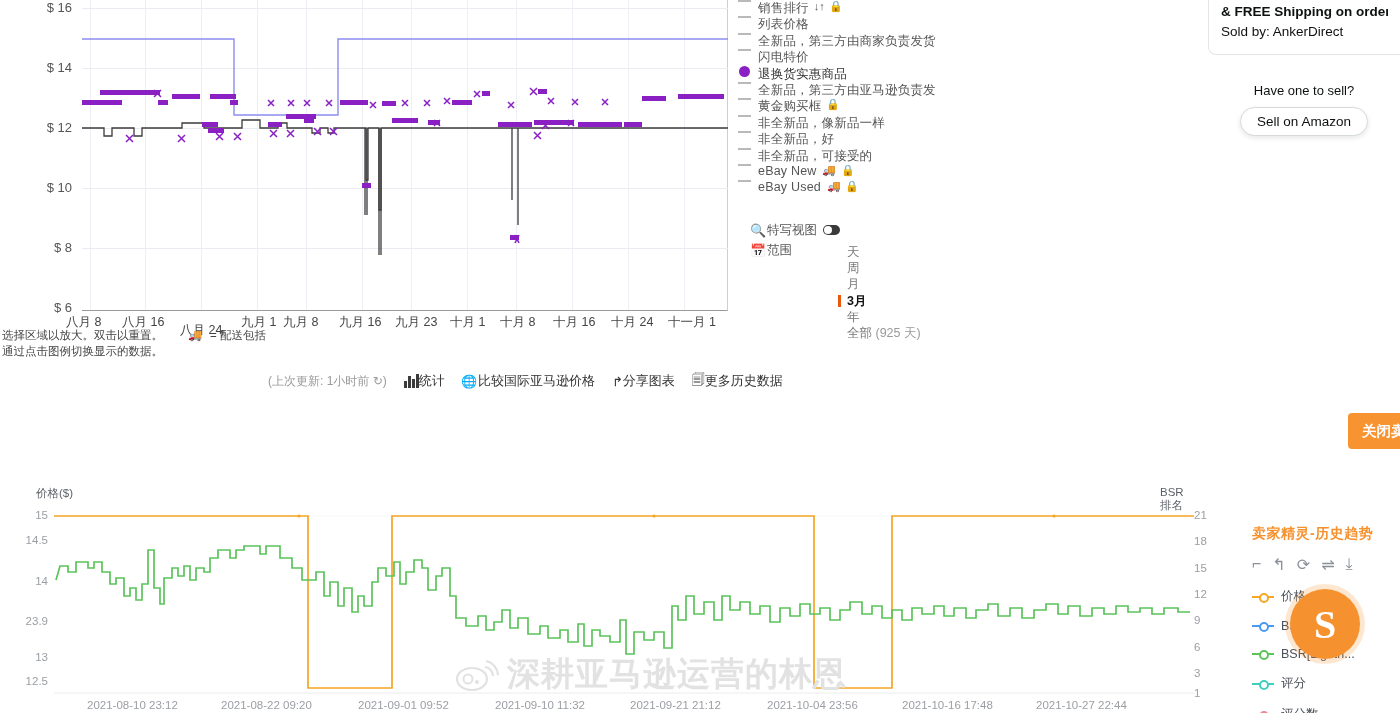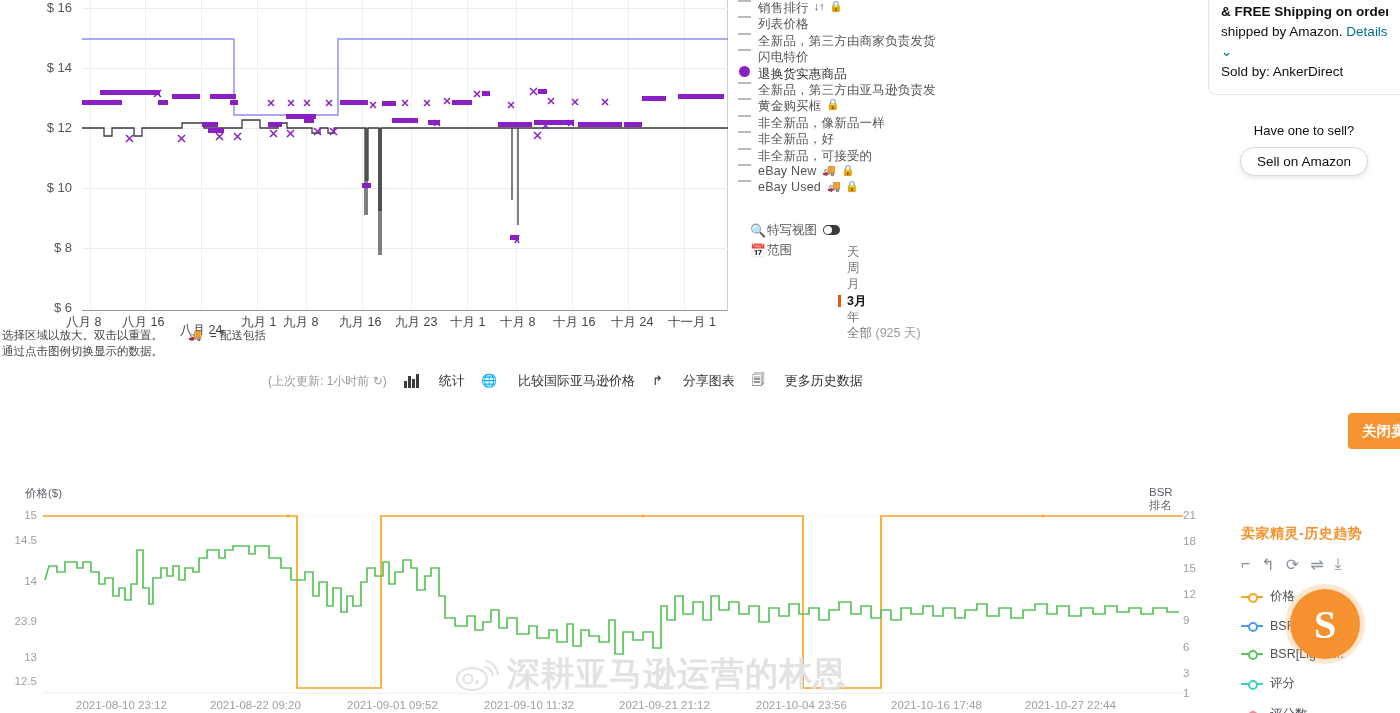--- a/index.html
+++ b/index.html
@@ -33,38 +33,38 @@
   .rg-ico{width:17px;display:inline-block;color:#555;font-size:13px;}
   .toggle{display:inline-block;width:17px;height:10px;border-radius:5px;background:#3a3a3a;position:relative;margin-left:6px;vertical-align:middle;}
   .toggle:after{content:"";position:absolute;left:1px;top:1px;width:8px;height:8px;border-radius:50%;background:#fff;}
   #rg-opts{position:absolute;left:88px;top:22px;}
   .rg-opt{font-size:12.5px;color:#777;line-height:16.2px;padding-left:9px;position:relative;white-space:nowrap;}
   .rg-opt.sel{color:#111;font-weight:bold;}
   .rg-opt.sel:before{content:"";position:absolute;left:0;top:2px;width:3px;height:12px;background:#e8590c;}
   .rg-opt .dim{color:#9a9a9a;font-weight:normal;}
   
   #keepa-toolbar{position:absolute;left:268px;top:370px;display:flex;align-items:center;gap:17px;font-size:13px;color:#333;white-space:nowrap;}
-  .tb-item{display:flex;align-items:center;gap:20px;cursor:pointer;font-family:Liberation Serif, serif;}
+  .tb-item{display:flex;align-items:center;gap:0;cursor:pointer;}
   .tb-upd{color:#9a9a9a;font-size:12px;}
   .bars{display:inline-block;width:15px;height:14px;position:relative;}
   .bars i{position:absolute;bottom:0;width:3px;background:#3b3b3b;}
   
   #amz{position:absolute;right:0;top:0;width:192px;}
   #amz-card{border:1px solid #e3e6e6;border-top:none;border-right:none;border-radius:0 0 0 8px;
     padding:2px 12px 12px 12px;font-size:13.5px;color:#0f1111;line-height:20px;}
   .amz-link{color:#007185;cursor:pointer;}
   #amz-sell{margin-top:28px;text-align:center;}
   #amz-sell .q{font-size:13px;color:#0f1111;}
   #sell-btn{margin-top:9px;display:inline-block;padding:6px 16px;border:1px solid #d5d9d9;border-radius:18px;
     background:#fff;font-size:13.5px;color:#0f1111;box-shadow:0 2px 5px rgba(15,17,17,.10);cursor:pointer;}
   
   #close-btn{position:absolute;left:1348px;top:413px;height:36px;padding:0 14px;display:flex;align-items:center;
     background:#f79331;color:#fff;font-size:14.5px;font-weight:bold;border-radius:4px 0 0 4px;white-space:nowrap;cursor:pointer;}
   
-  #ss-panel{position:absolute;left:3px;top:470px;width:1168px;height:243px;}
+  #ss-panel{position:absolute;left:14px;top:470px;width:1168px;height:243px;}
   .ss-ylab-l{position:absolute;left:0;width:34px;text-align:right;font-size:11.5px;color:#9b9ea3;transform:translateY(-7px);}
   .ss-ylab-r{position:absolute;left:1180px;width:24px;text-align:left;font-size:11.5px;color:#9b9ea3;transform:translateY(-7px);}
   .ss-axis-title{position:absolute;font-size:11.5px;color:#5b5f66;}
   .ss-xlab{position:absolute;font-size:11.5px;color:#9b9ea3;white-space:nowrap;}
   #ss-right{position:absolute;left:1238px;top:55px;width:160px;}
   #ss-title{font-size:14px;font-weight:bold;color:#f5922f;letter-spacing:.5px;}
   #ss-icons{display:flex;gap:11px;margin-top:12px;color:#8a9099;}
   .ss-lg{display:flex;align-items:center;gap:7px;margin-top:14px;font-size:12.5px;color:#4a4f57;white-space:nowrap;}
   .ss-lg .mark{display:inline-block;position:relative;width:22px;height:10px;flex:0 0 auto;}
   .ss-lg .mark .ln{position:absolute;top:4px;left:0;width:22px;height:2px;}
@@ -318,25 +318,20 @@
       <span>更多历史数据</span>
     </span>
   </div>
 </div>
 
 <div id="amz">
   <div id="amz-card">
     <div style="font-weight:bold;overflow:hidden;white-space:nowrap;">
       <span>&amp; FREE Shipping on orders over</span>
     </div>
-    <div>
-      <span>shipped by Amazon.</span>
-      <span class="amz-link">Details</span>
-      <span class="amz-link">⌄</span>
-    </div>
     <div>Sold by: AnkerDirect</div>
   </div>
   <div id="amz-sell">
     <div class="q">Have one to sell?</div>
     <div id="sell-btn">Sell on Amazon</div>
   </div>
 </div>
 
 <div id="close-btn">关闭卖家精</div>
 

